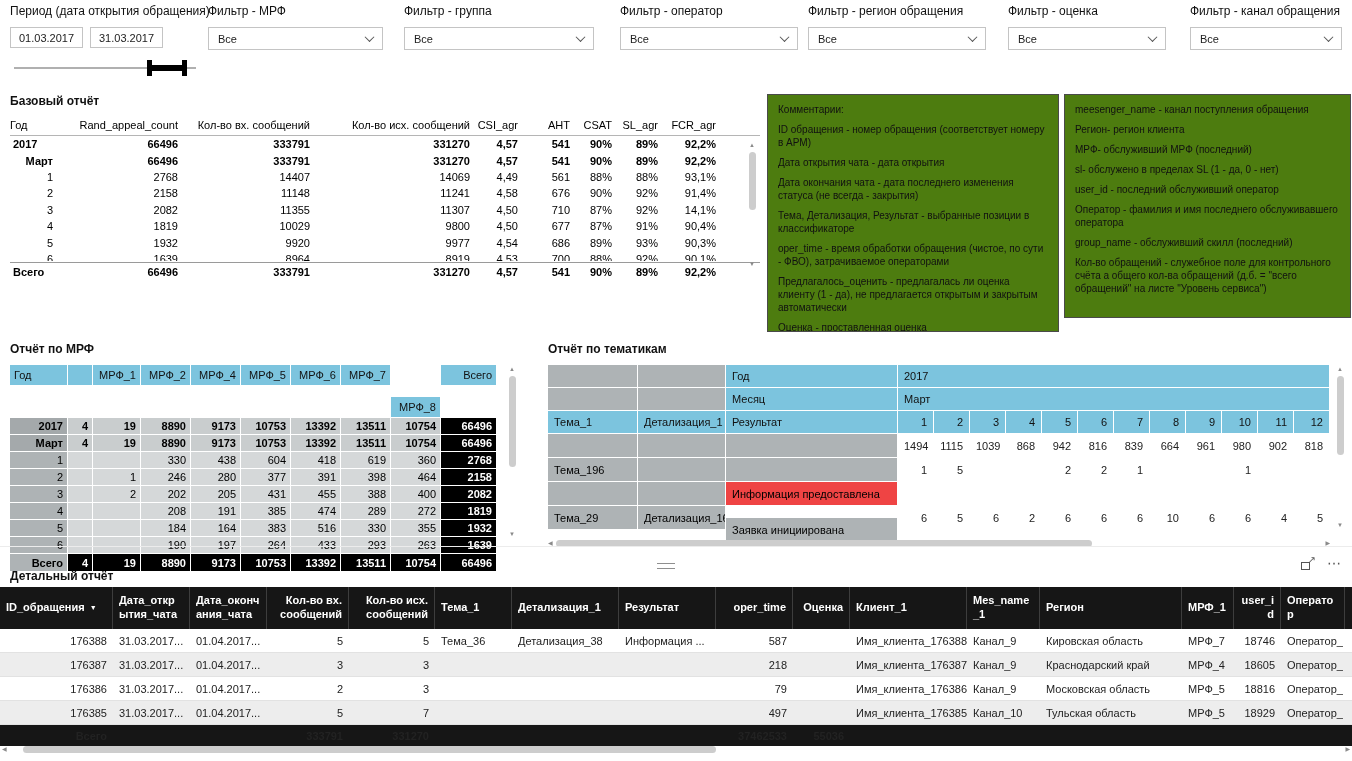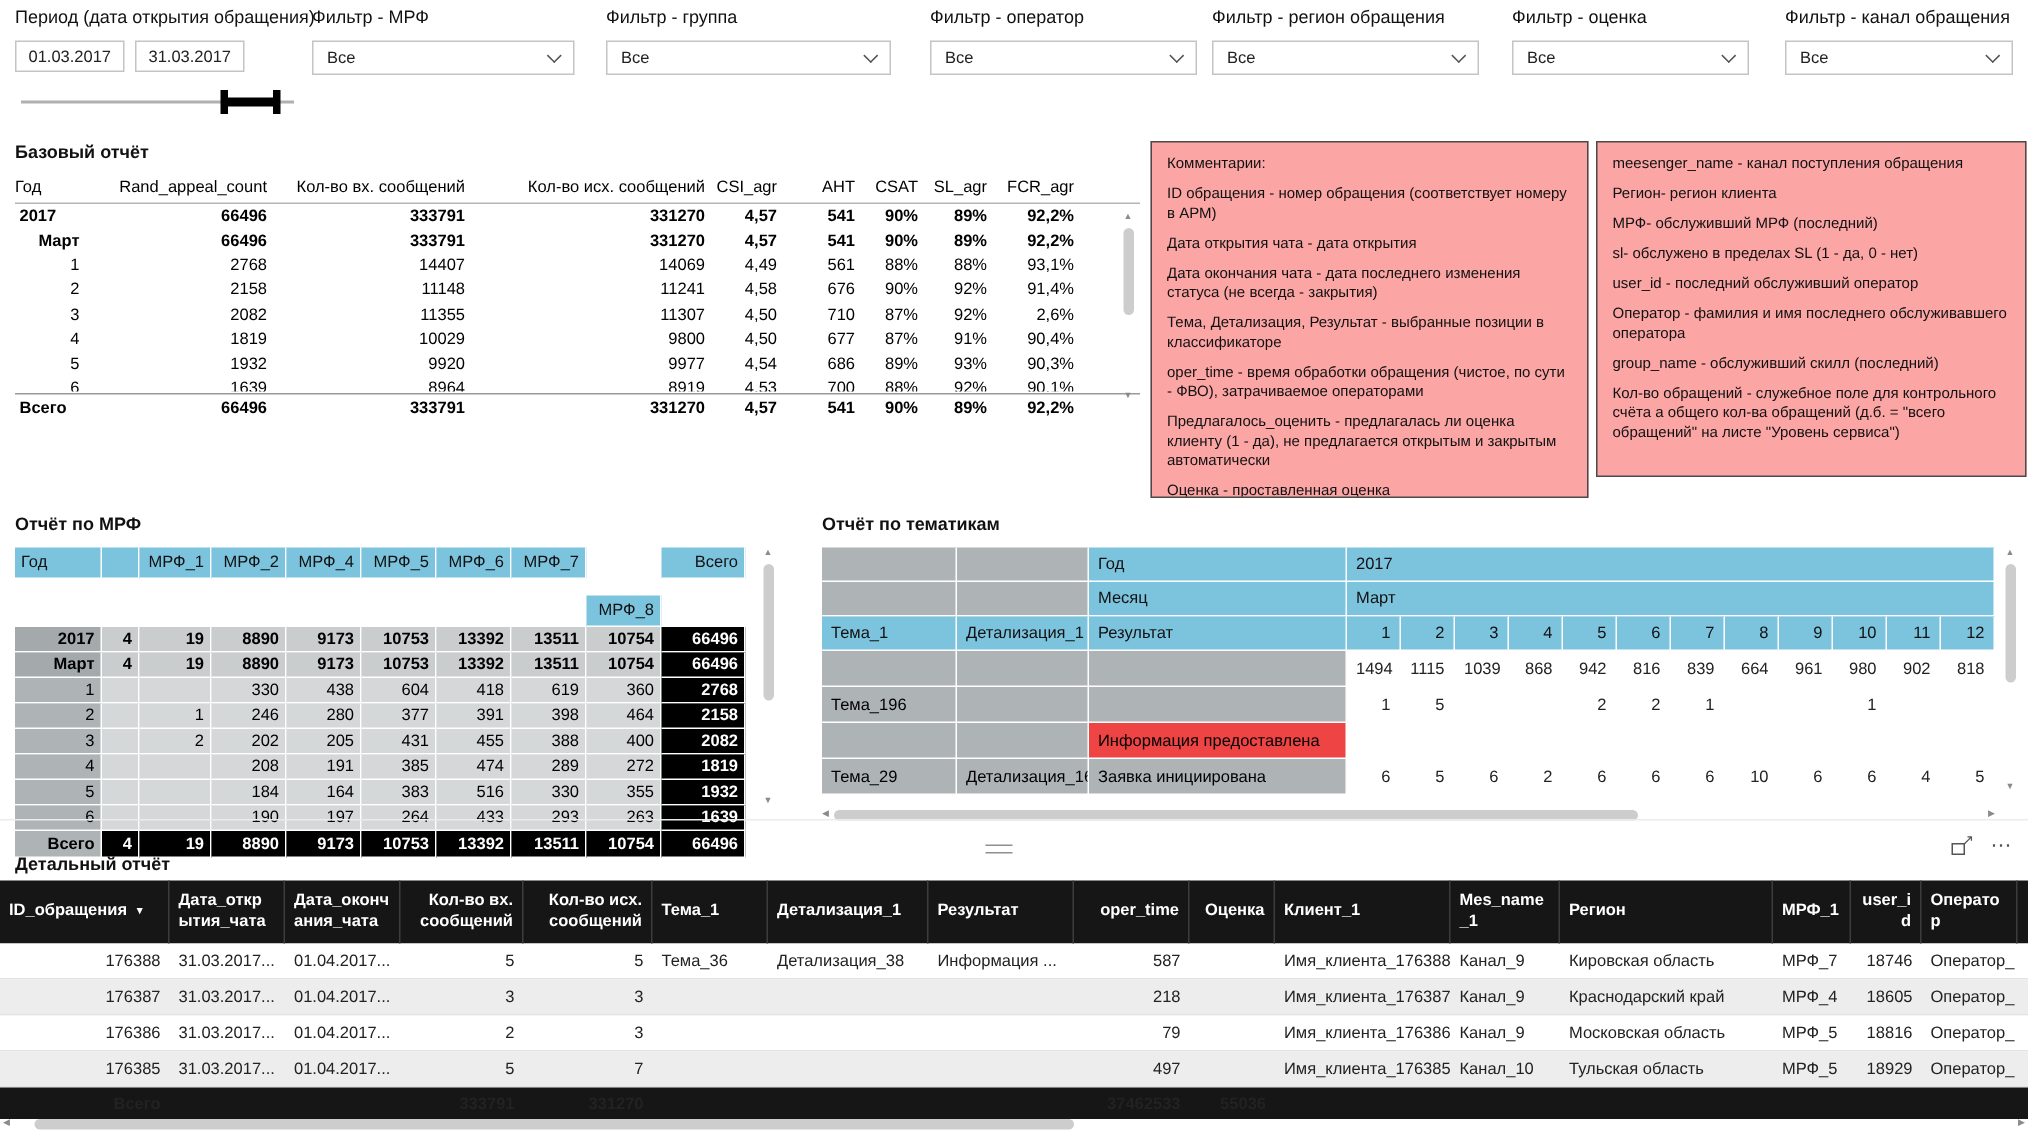--- a/index.html
+++ b/index.html
@@ -33,21 +33,21 @@
   .bcell.num{text-align:right;}
   #base-body{height:125px;overflow:hidden;}
   .brow{display:flex;height:16.4px;align-items:center;}
   .brow.bold{font-weight:bold;}
   #base-total{display:flex;height:19px;align-items:center;border-top:1px solid #9a9a9a;font-weight:bold;margin-top:1px;}
   .lv0{text-align:left;padding-left:3px;}
   .lv1{text-align:right;padding-right:7px;}
   .lv2{text-align:right;padding-right:7px;}
 
   
-  .comment-box{position:absolute;border:1px solid #4a4a4a;background:#fca5a5;padding:8px 10px;overflow:hidden;}
+  .comment-box{position:absolute;border:1px solid #4a4a4a;background:#4d7c0f;padding:8px 10px;overflow:hidden;}
   #comments-left{left:767px;top:94px;width:292px;height:238px;}
   #comments-right{left:1064px;top:94px;width:287px;height:224px;}
   .comment-line{font-size:10px;line-height:13px;margin-bottom:7px;color:#111;}
 
   
   #mrf-report{position:absolute;left:10px;top:342px;width:512px;}
   #mrf-table{position:relative;margin-top:9px;width:510px;}
   .mrow{display:flex;}
   .mcell{flex:none;font-size:11px;height:17px;line-height:17px;padding:0 4px;text-align:right;border-right:1px solid #fff;border-bottom:1px solid #fff;white-space:nowrap;overflow:hidden;}
   .mrow.mhead .mcell{background:var(--accent-blue,#7CC4DE);height:21px;line-height:21px;color:#111;}
@@ -229,21 +229,21 @@
         </div>
         <div class="brow">
           <div class="bcell lab lv2" style="width: 50px;">3</div>
           <div class="bcell num" style="width: 118px;">2082</div>
           <div class="bcell num" style="width: 132px;">11355</div>
           <div class="bcell num" style="width: 160px;">11307</div>
           <div class="bcell num" style="width: 48px;">4,50</div>
           <div class="bcell num" style="width: 52px;">710</div>
           <div class="bcell num" style="width: 42px;">87%</div>
           <div class="bcell num" style="width: 46px;">92%</div>
-          <div class="bcell num" style="width: 58px;">2,6%</div>
+          <div class="bcell num" style="width: 58px;">14,1%</div>
         </div>
         <div class="brow">
           <div class="bcell lab lv2" style="width: 50px;">4</div>
           <div class="bcell num" style="width: 118px;">1819</div>
           <div class="bcell num" style="width: 132px;">10029</div>
           <div class="bcell num" style="width: 160px;">9800</div>
           <div class="bcell num" style="width: 48px;">4,50</div>
           <div class="bcell num" style="width: 52px;">677</div>
           <div class="bcell num" style="width: 42px;">87%</div>
           <div class="bcell num" style="width: 46px;">91%</div>
@@ -530,21 +530,21 @@
         <div class="tcell tval" style="width: 36px;"></div>
         <div class="tcell tval" style="width: 36px;"></div>
         <div class="tcell tval" style="width: 36px;"></div>
         <div class="tcell tval" style="width: 36px;"></div>
         <div class="tcell tval" style="width: 36px;"></div>
         <div class="tcell tval" style="width: 36px;"></div>
       </div>
       <div class="trow trow-data">
         <div class="tcell tgray" style="width: 90px;">Тема_29</div>
         <div class="tcell tgray" style="width: 88px;">Детализация_164</div>
-        <div class="tcell tgray" style="width: 172px;">Заявка инициирована</div>
+        <div class="tcell tgray" style="width: 172px; margin-top: 12px;">Заявка инициирована</div>
         <div class="tcell tval" style="width: 36px;">6</div>
         <div class="tcell tval" style="width: 36px;">5</div>
         <div class="tcell tval" style="width: 36px;">6</div>
         <div class="tcell tval" style="width: 36px;">2</div>
         <div class="tcell tval" style="width: 36px;">6</div>
         <div class="tcell tval" style="width: 36px;">6</div>
         <div class="tcell tval" style="width: 36px;">6</div>
         <div class="tcell tval" style="width: 36px;">10</div>
         <div class="tcell tval" style="width: 36px;">6</div>
         <div class="tcell tval" style="width: 36px;">6</div>

